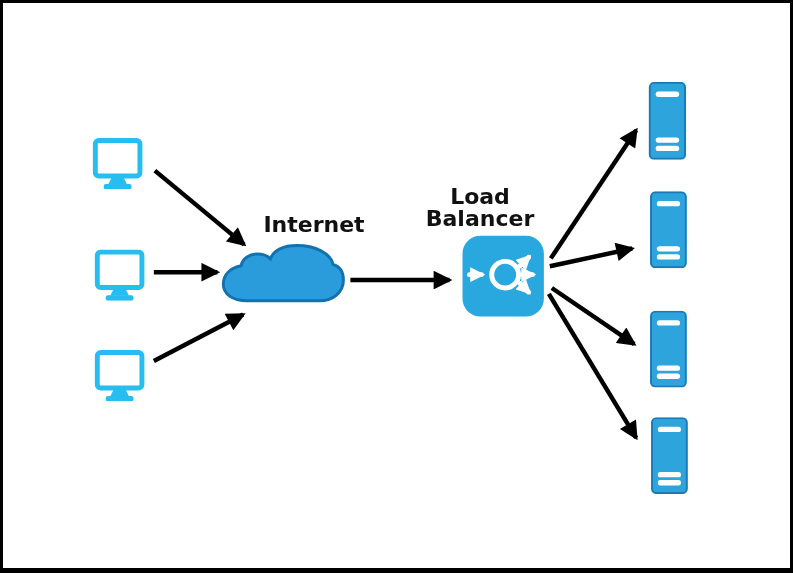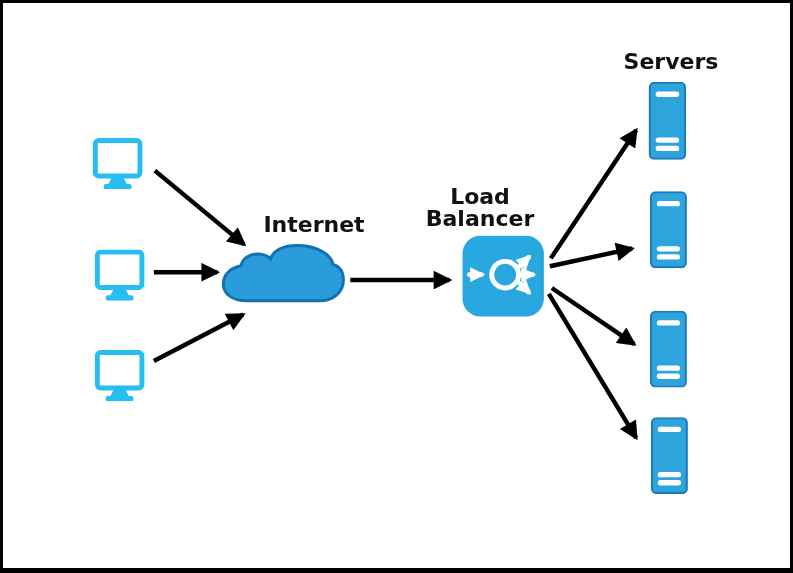--- a/index.html
+++ b/index.html
@@ -95,14 +95,13 @@
     <use href="#sym-server" x="651" y="191" width="39" height="78"></use>
     <use href="#sym-server" x="651" y="312" width="39" height="78"></use>
     <use href="#sym-server" x="652" y="420" width="39" height="78"></use>
   </svg>
 
 
   <div class="label wrap" style="left:477px;top:183px;">Load Balancer</div>
 
   <div class="label" style="left:311px;top:209px;">Internet</div>
 
-  <div class="label" style="left:668px;top:46px;">Servers</div>
 </div>
 
 </body></html>

